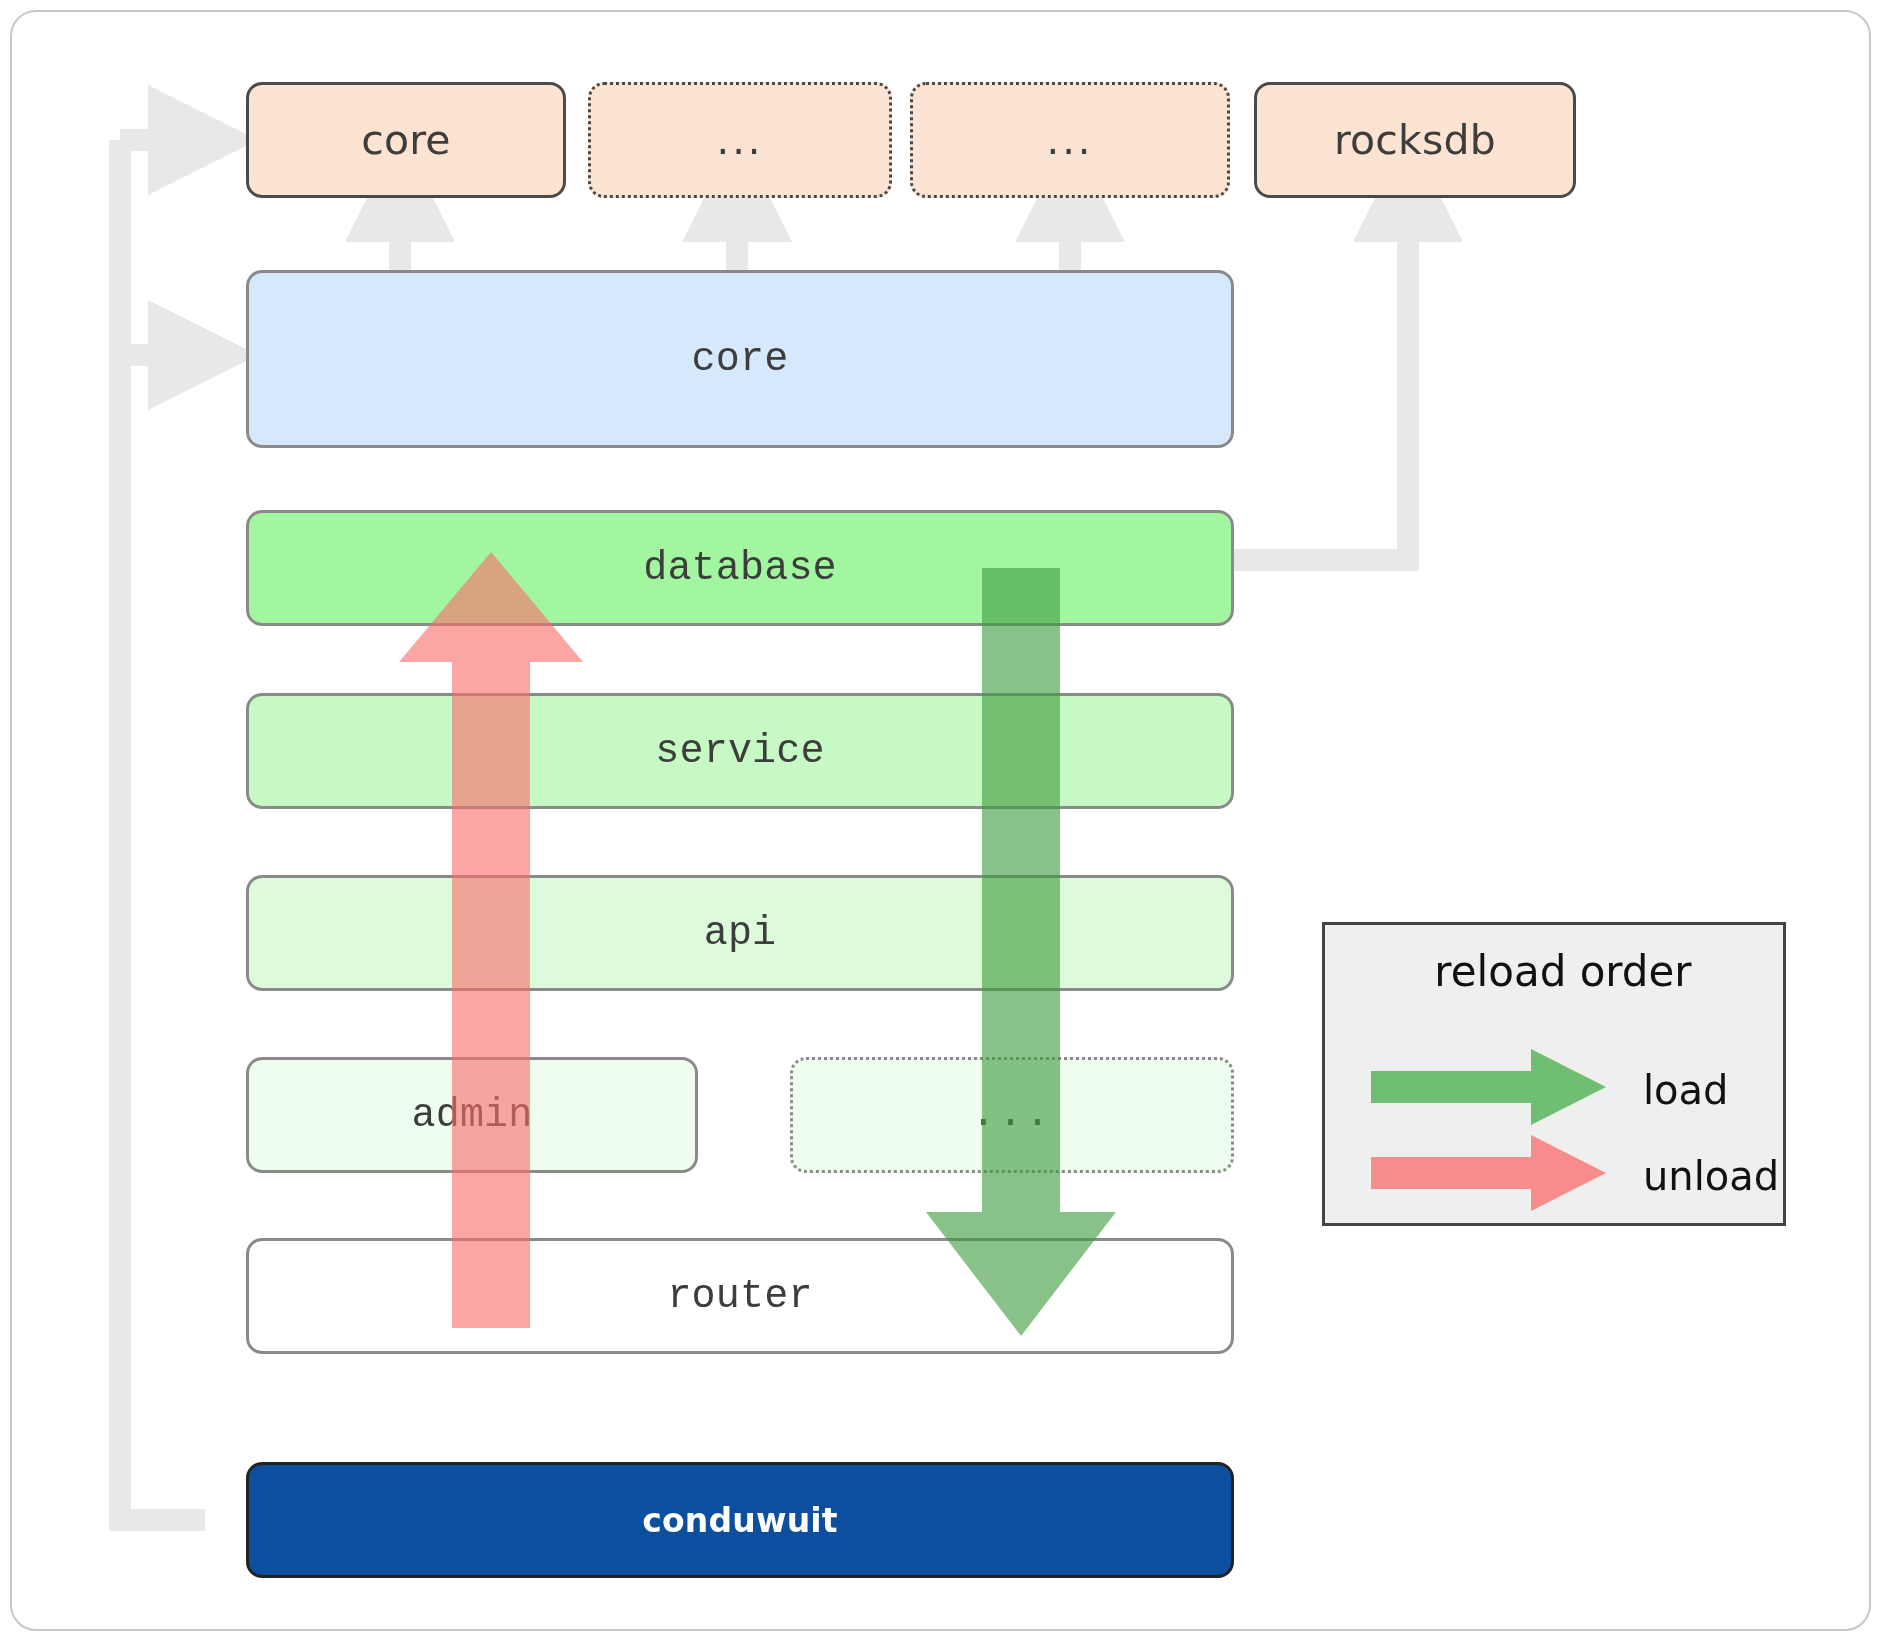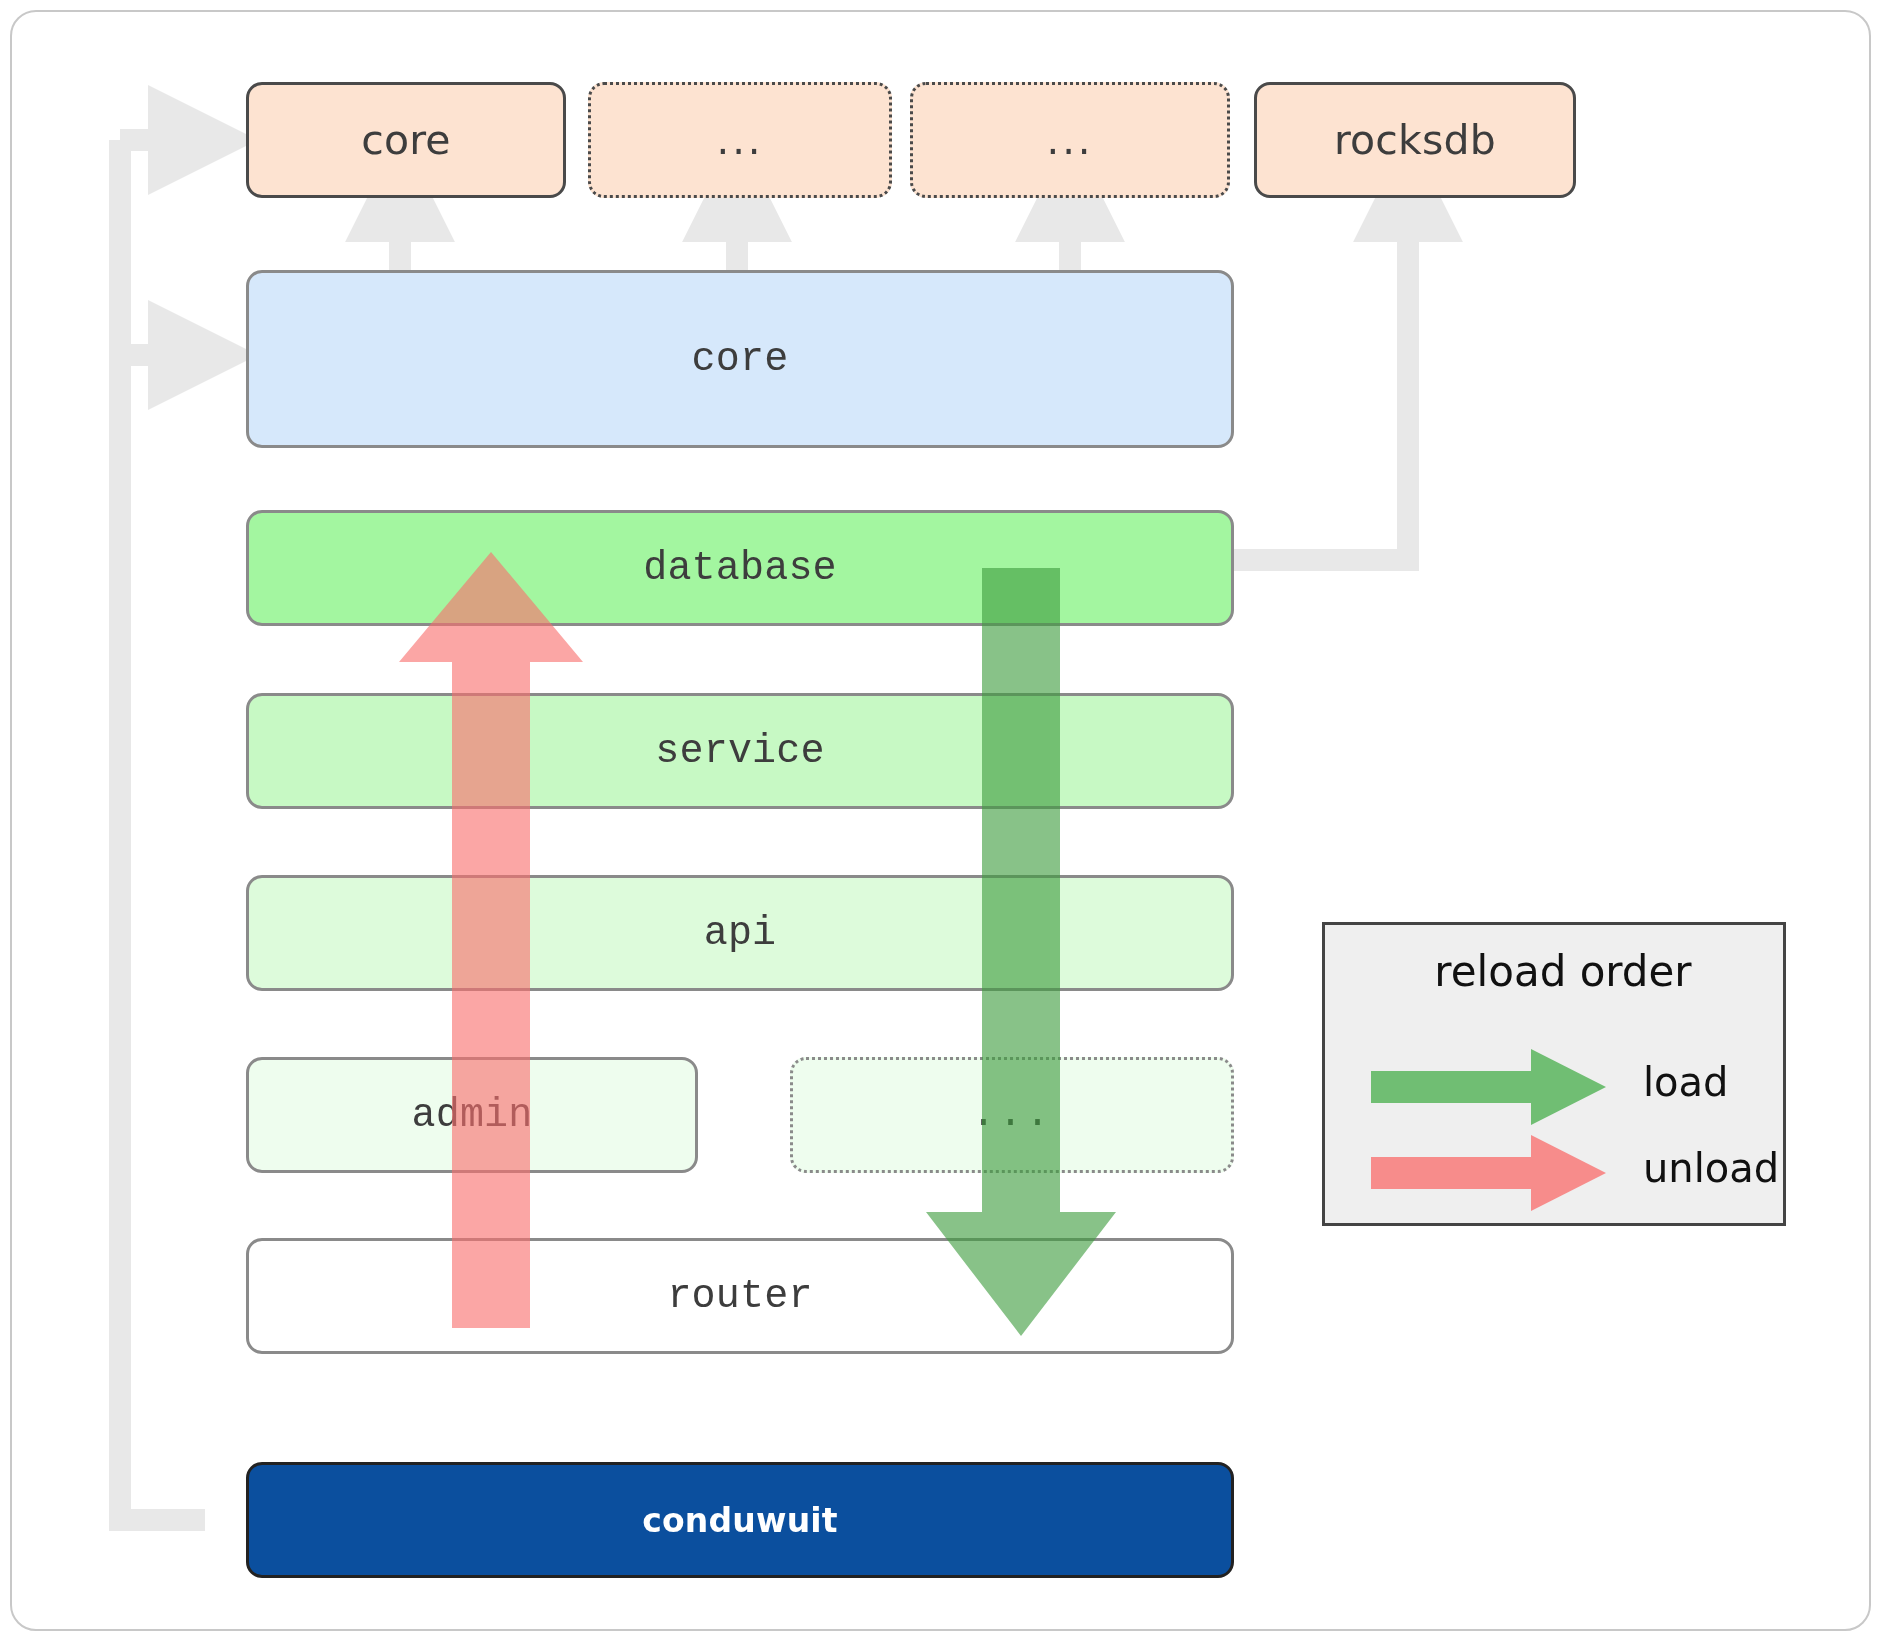--- a/index.html
+++ b/index.html
@@ -95,21 +95,21 @@
   }
   .legend-row{
     position:absolute;
     left:0;width:100%;
     height:70px;
   }
   .legend-row.r1{ top:126px; }
   .legend-row.r2{ top:212px; }
   .legend-label{
     position:absolute;
-    left:318px;top:8px;
+    left:318px;top:16px;
     font-size:40px;
     color:#111111;
   }
 
   svg.overlay{
     position:absolute;left:0;top:0;
     width:1883px;height:1643px;
     pointer-events:none;
   }
   svg.legend-arrow{

